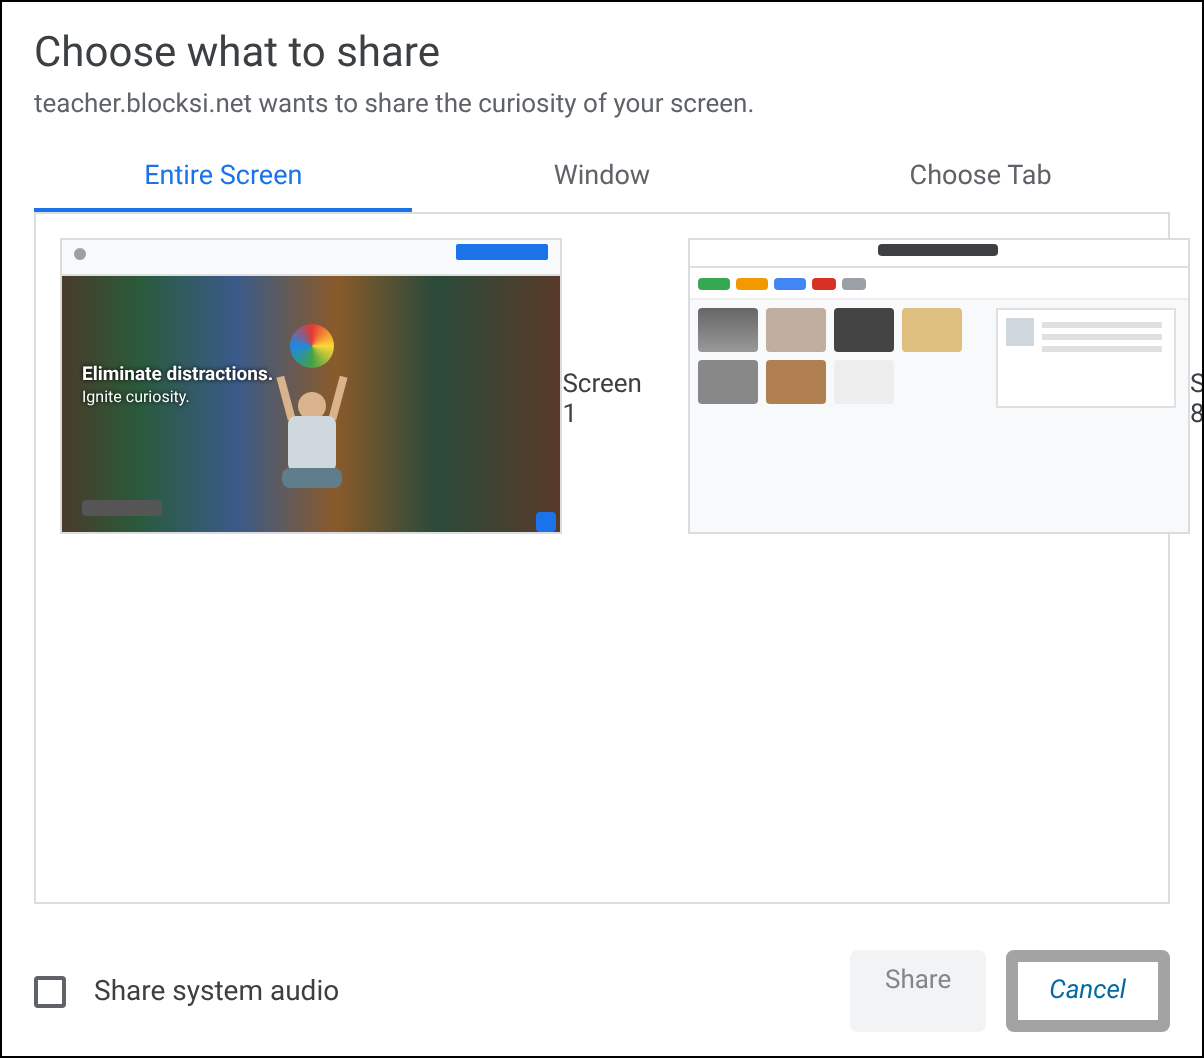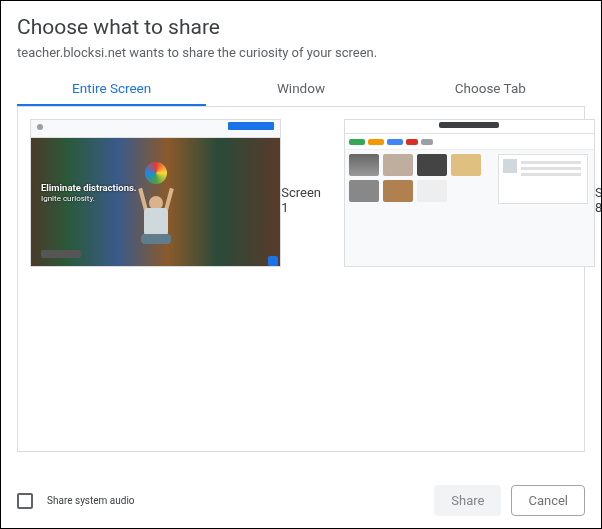--- a/index.html
+++ b/index.html
@@ -141,37 +141,38 @@
     display: flex;
     align-items: center;
     gap: 14px;
     cursor: pointer;
   }
   .checkbox {
     width: 16px; height: 16px;
     border: 2px solid #5f6368;
     border-radius: 2px;
   }
-  .audio-label { font-size: 10px; color:#3c4043; }
+  .audio-label { font-size: 14px; color:#3c4043; }
   .buttons { display:flex; gap:10px;margin-left:14px; }
   .btn {
     padding: 7px 16px;
     font-size: 13px;
     border-radius: 4px;
     cursor: pointer;
     border: 1px solid transparent;
   }
   .btn.share {
     background: #f1f3f4;
     color: #80868b;
   }
   .btn.cancel {
     background: #fff;
-    color: #737373;
-    border: 1px solid #a3a3a3;
+    color: #0369a1;
+    border: 6px solid #a3a3a3;
+    font-style: italic;
   }
 </style>
 </head>
 <body>
 
 <div class="title">Choose what to share</div>
 <div class="subtitle">teacher.blocksi.net wants to share the curiosity of your screen.</div>
 
 <div class="tabs">
   <div class="tab active">Entire Screen</div>

